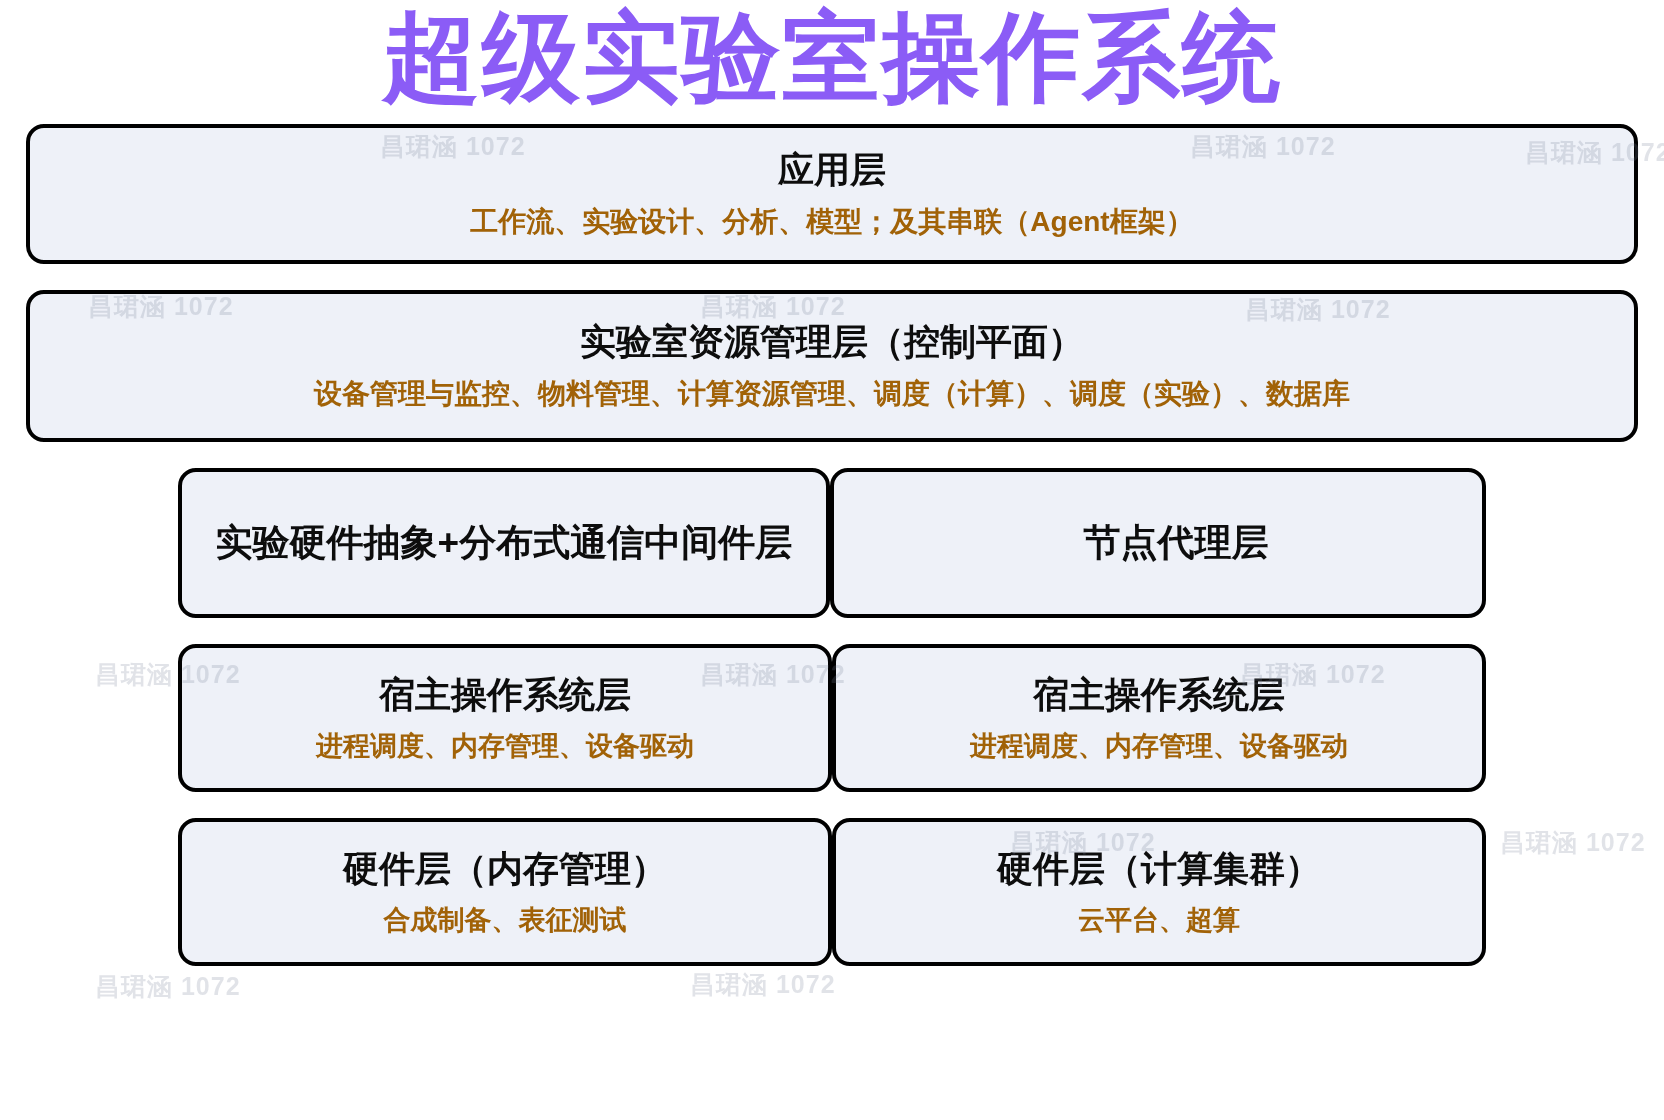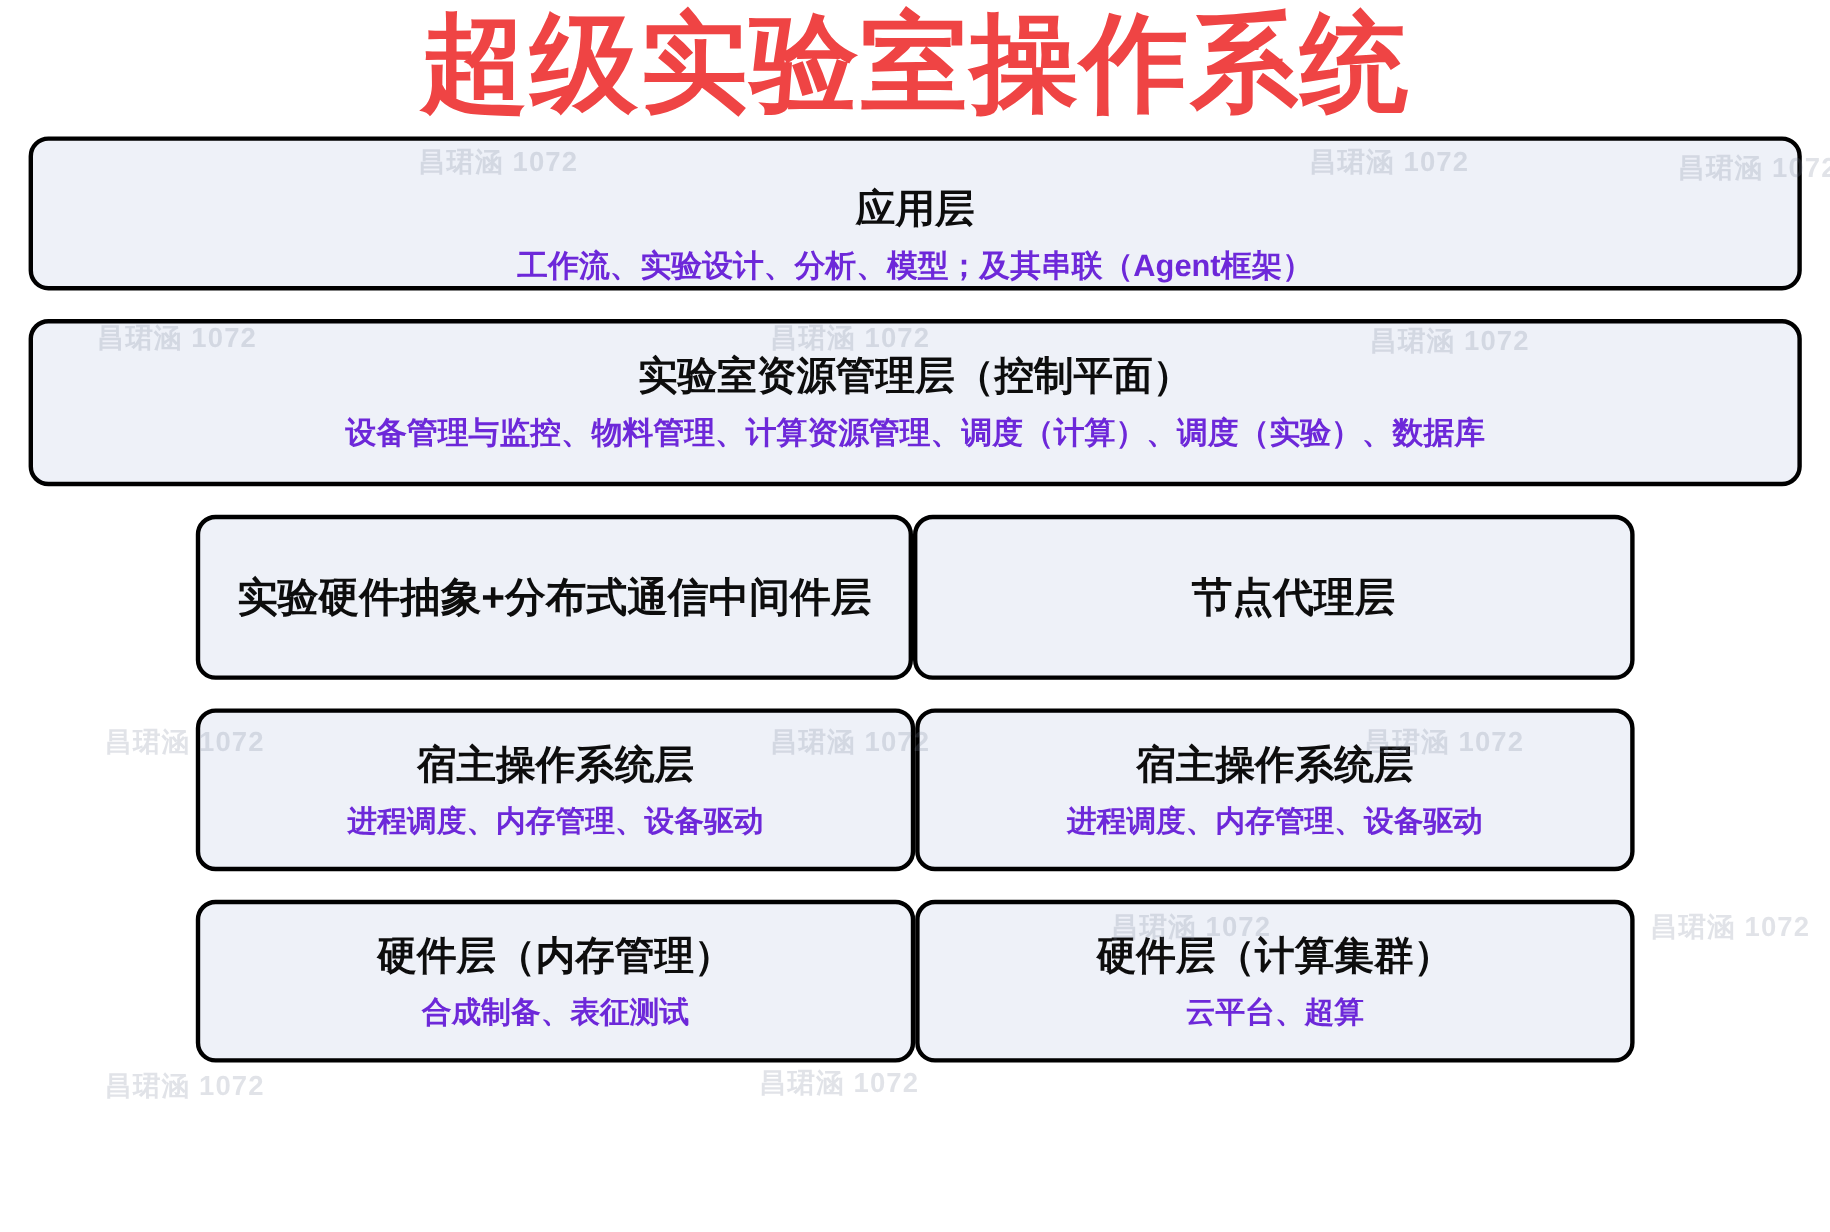--- a/index.html
+++ b/index.html
@@ -24,21 +24,21 @@
   }
 
   
   .title {
     text-align: center;
     font-size: 98px;
     line-height: 1.0;
     font-weight: bold;
     letter-spacing: 2px;
     margin: 8px 0 18px 0;
-    color: #ef4444;
+    color: #8b5cf6;
   }
 
   
   .box {
     background: #eef1f8;
     border: 4px solid #000000;
     border-radius: 18px;
     box-sizing: border-box;
     display: flex;
     flex-direction: column;
@@ -52,29 +52,29 @@
     font-size: 33px;
     font-weight: bold;
     line-height: 1.25;
     color: #0d0d0d;
   }
   .box .bs {
     font-size: 27px;
     font-weight: bold;
     line-height: 1.3;
     margin-top: 12px;
-    color: #6d28d9;
+    color: #a16207;
   }
 
   
   .row-full {
     width: 1612px;
     margin: 0 auto 26px auto;
   }
-  #box-application { height: 140px; justify-content: flex-end; }
+  #box-application { height: 140px; }
   #box-resource    { height: 152px; }
 
   
   .row-2 {
     display: flex;
     justify-content: center;
     width: 1308px;
     margin: 0 auto 26px auto;
   }
   .col {

